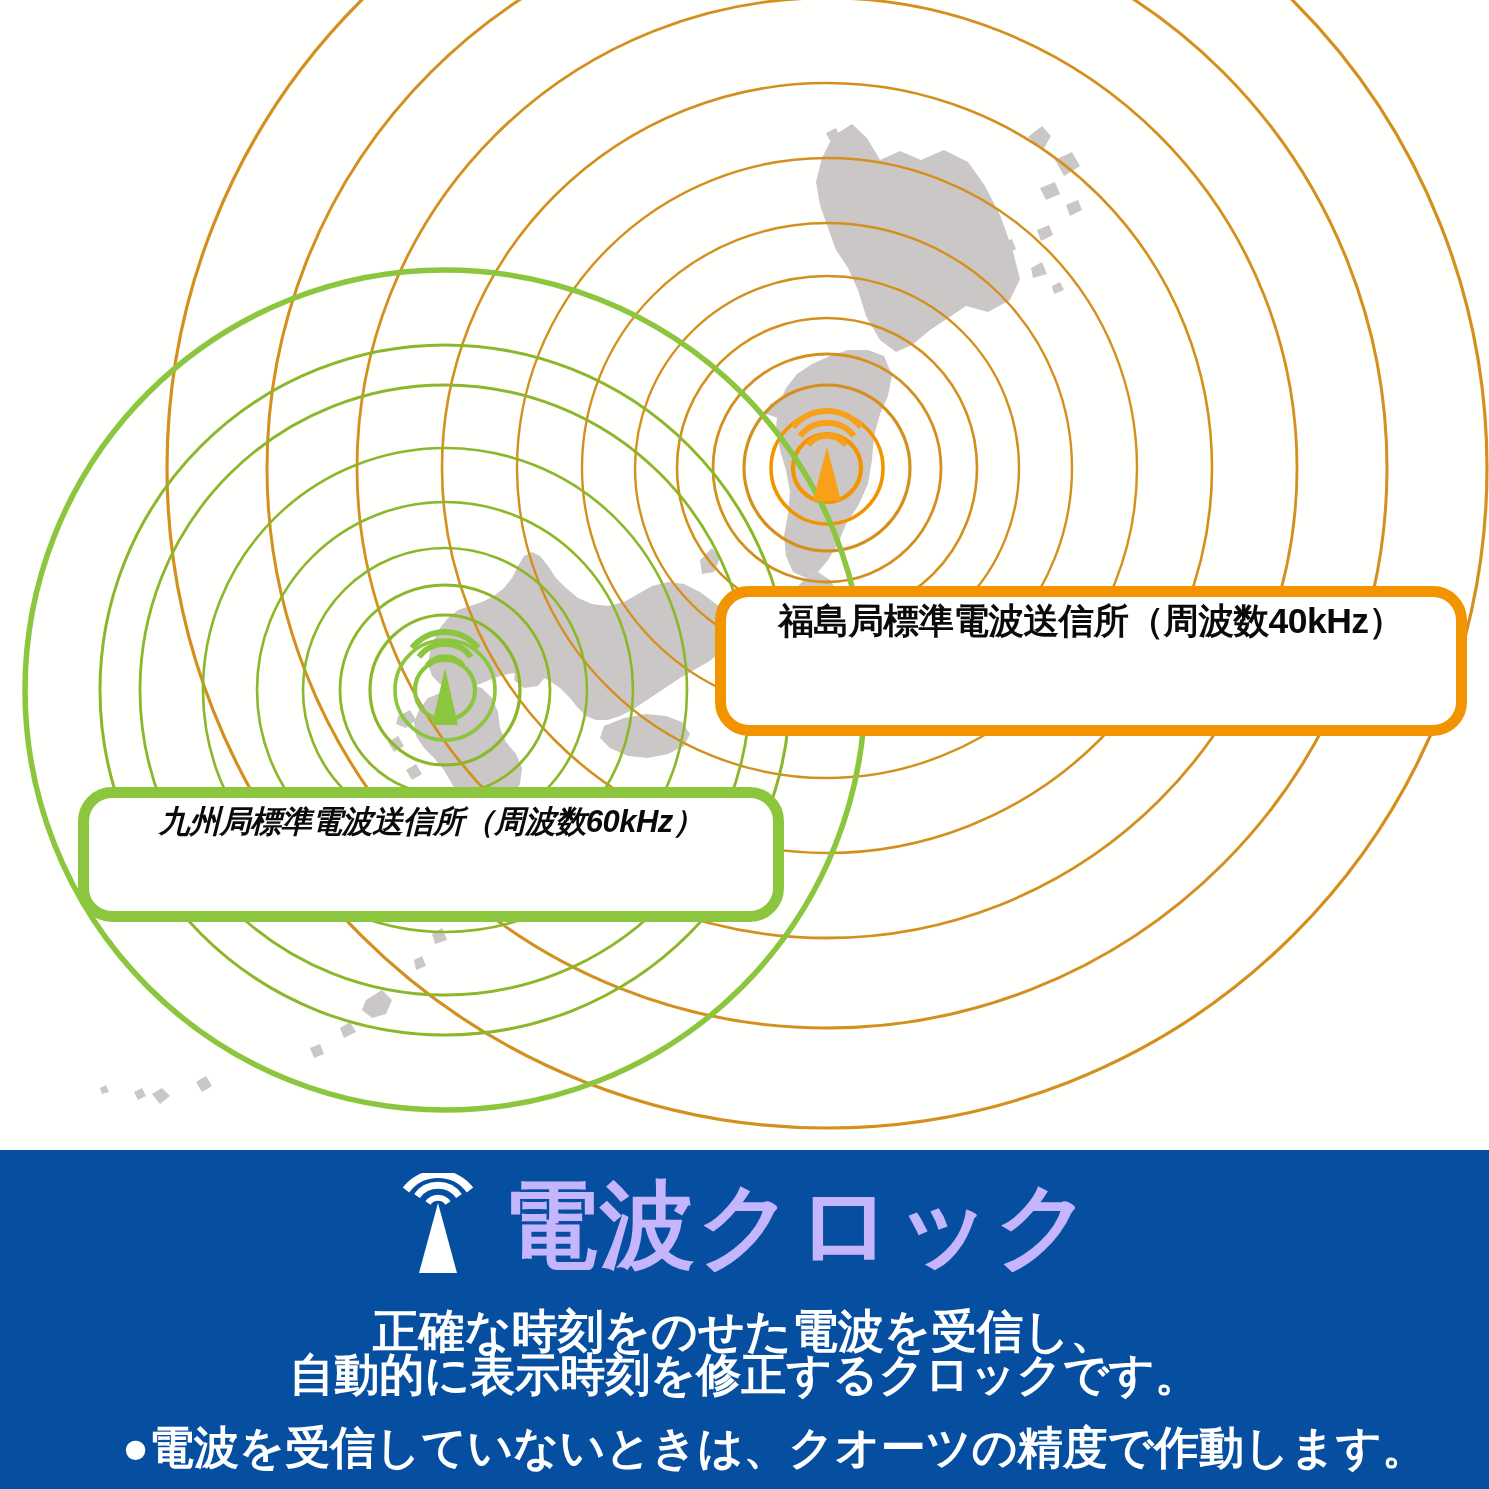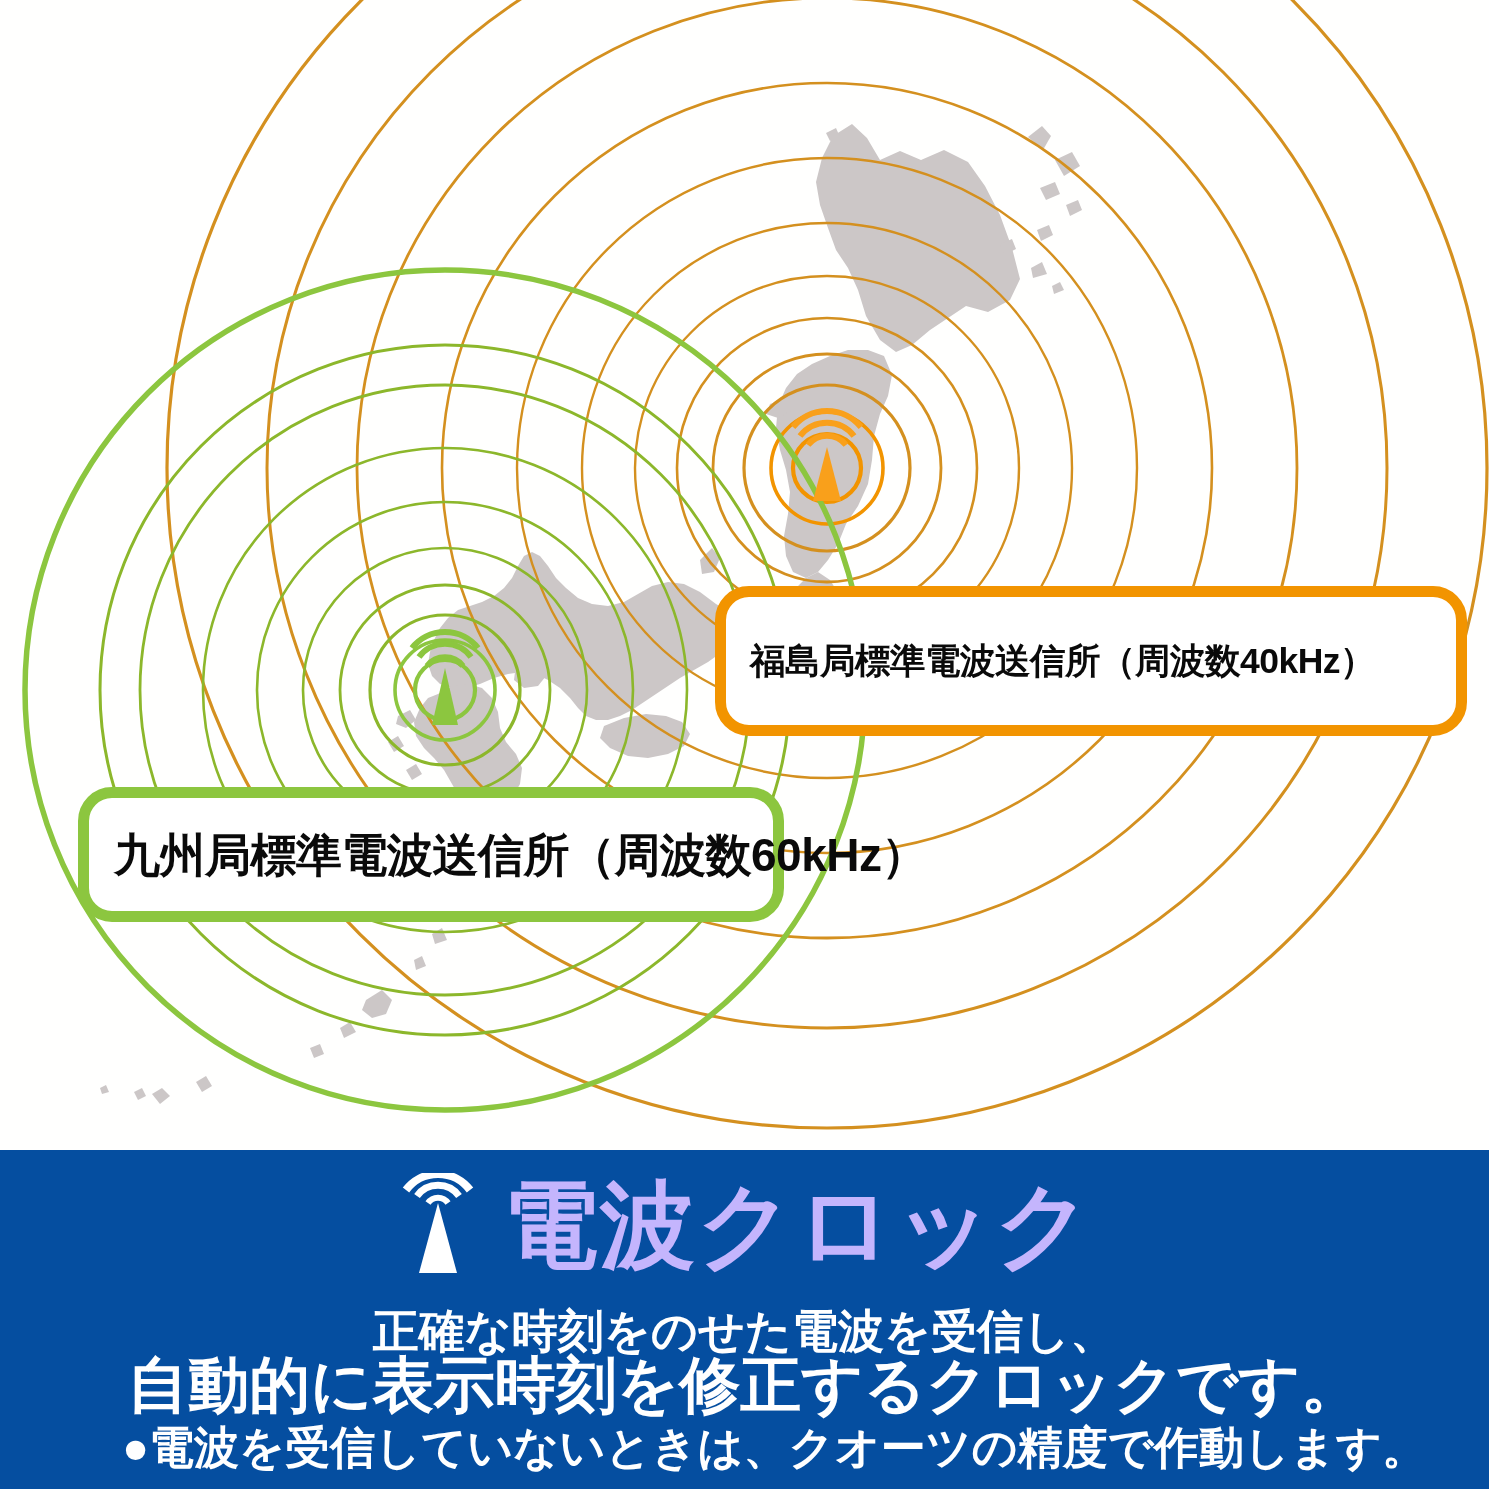--- a/index.html
+++ b/index.html
@@ -18,41 +18,41 @@
   #map-svg{position:absolute;left:0;top:0;width:1489px;height:1150px;}
 
   
   .callout{
     position:absolute;
     background:#ffffff;
     border-style:solid;
     border-radius:34px;
     box-sizing:border-box;
     display:flex;
-    flex-direction:column;
+    flex-direction:row;
     justify-content:center;
   }
   .callout .line{
     font-weight:700;
     color:#0a0a0a;
     white-space:nowrap;
     letter-spacing:-0.5px;
   }
   #callout-fukushima{
     left:715px;top:586px;width:752px;height:150px;
     border-width:11px;border-color:#F29400;
     padding:0 24px;
   }
   #callout-fukushima .line{font-size:35.5px;line-height:48px;}
   #callout-kyushu{
     left:78px;top:787px;width:706px;height:135px;
     border-width:11px;border-color:#8CC63F;
     padding:0 25px;
   }
-  #callout-kyushu .line{font-size:46px;line-height:48px;}
+  #callout-kyushu .line{font-size:31px;line-height:48px;font-style:italic;}
 
   
   #banner{
     position:absolute;left:0;top:1150px;width:1489px;height:339px;
     background:#054EA0;
     overflow:hidden;
   }
   #banner-title-row{
     position:absolute;left:0;top:20px;width:1489px;height:110px;
     display:flex;align-items:center;justify-content:center;gap:22px;
@@ -60,21 +60,21 @@
   #tower-icon{width:86px;height:104px;flex:0 0 auto;}
   #banner-title{
     font-size:95px;font-weight:700;color:#c4b5fd;line-height:1;
     letter-spacing:2px;white-space:nowrap;
   }
   .banner-sub{
     position:absolute;width:1489px;text-align:center;color:#ffffff;
     font-weight:700;white-space:nowrap;
   }
   #banner-sub-1{top:1287px;font-size:46px;}
-  #banner-sub-2{top:1345px;font-size:61px;}
+  #banner-sub-2{top:1345px;font-size:45px;}
   #banner-note{
     position:absolute;top:1418px;width:1489px;text-align:center;
     color:#ffffff;font-weight:700;font-size:45px;white-space:nowrap;padding-left:30px;
   }
 </style>
 </head>
 <body>
 
 <div id="page">
 

